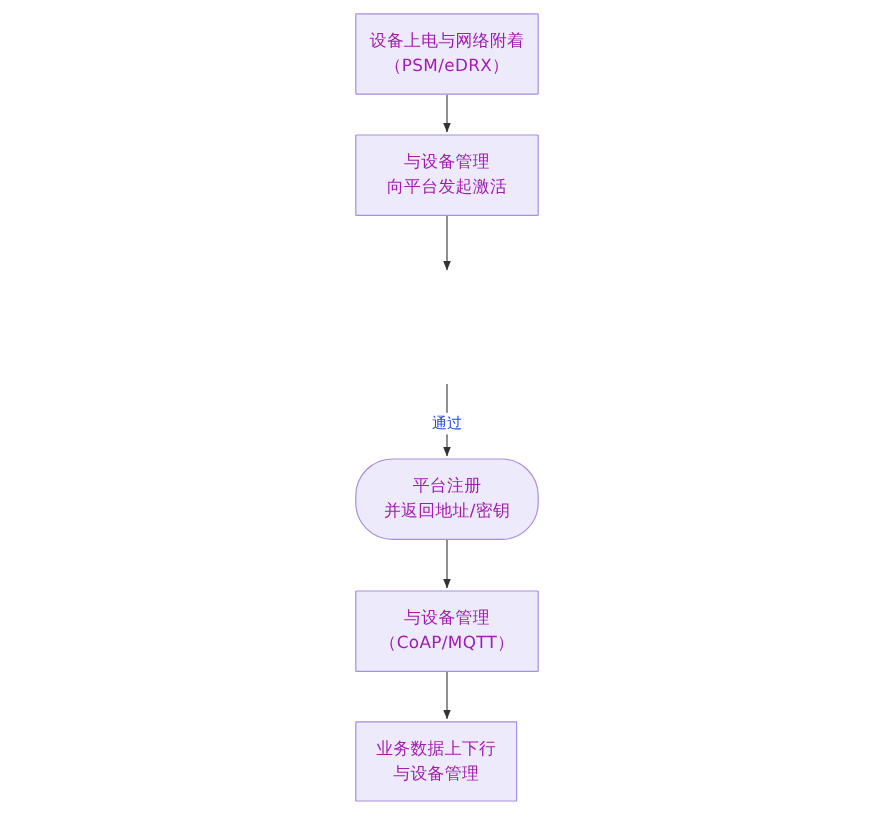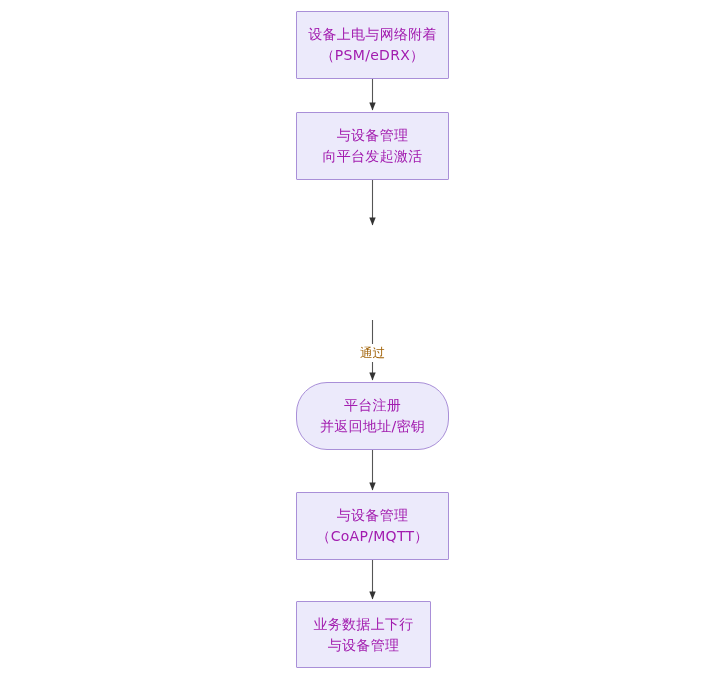--- a/index.html
+++ b/index.html
@@ -67,21 +67,21 @@
     color: #333333;
     font-size: 13.5px;
     line-height: 21px;
     letter-spacing: 0.3px;
     white-space: pre-line;
     user-select: none;
   }
   .edge-label {
     position: absolute;
     background: #ffffff;
-    color: #a16207;
+    color: #1d4ed8;
     font-size: 12.5px;
     line-height: 16px;
     padding: 1px 2px;
     white-space: nowrap;
     user-select: none;
     transform: translateX(-50%);
   }
 </style>
 </head>
 <body>

